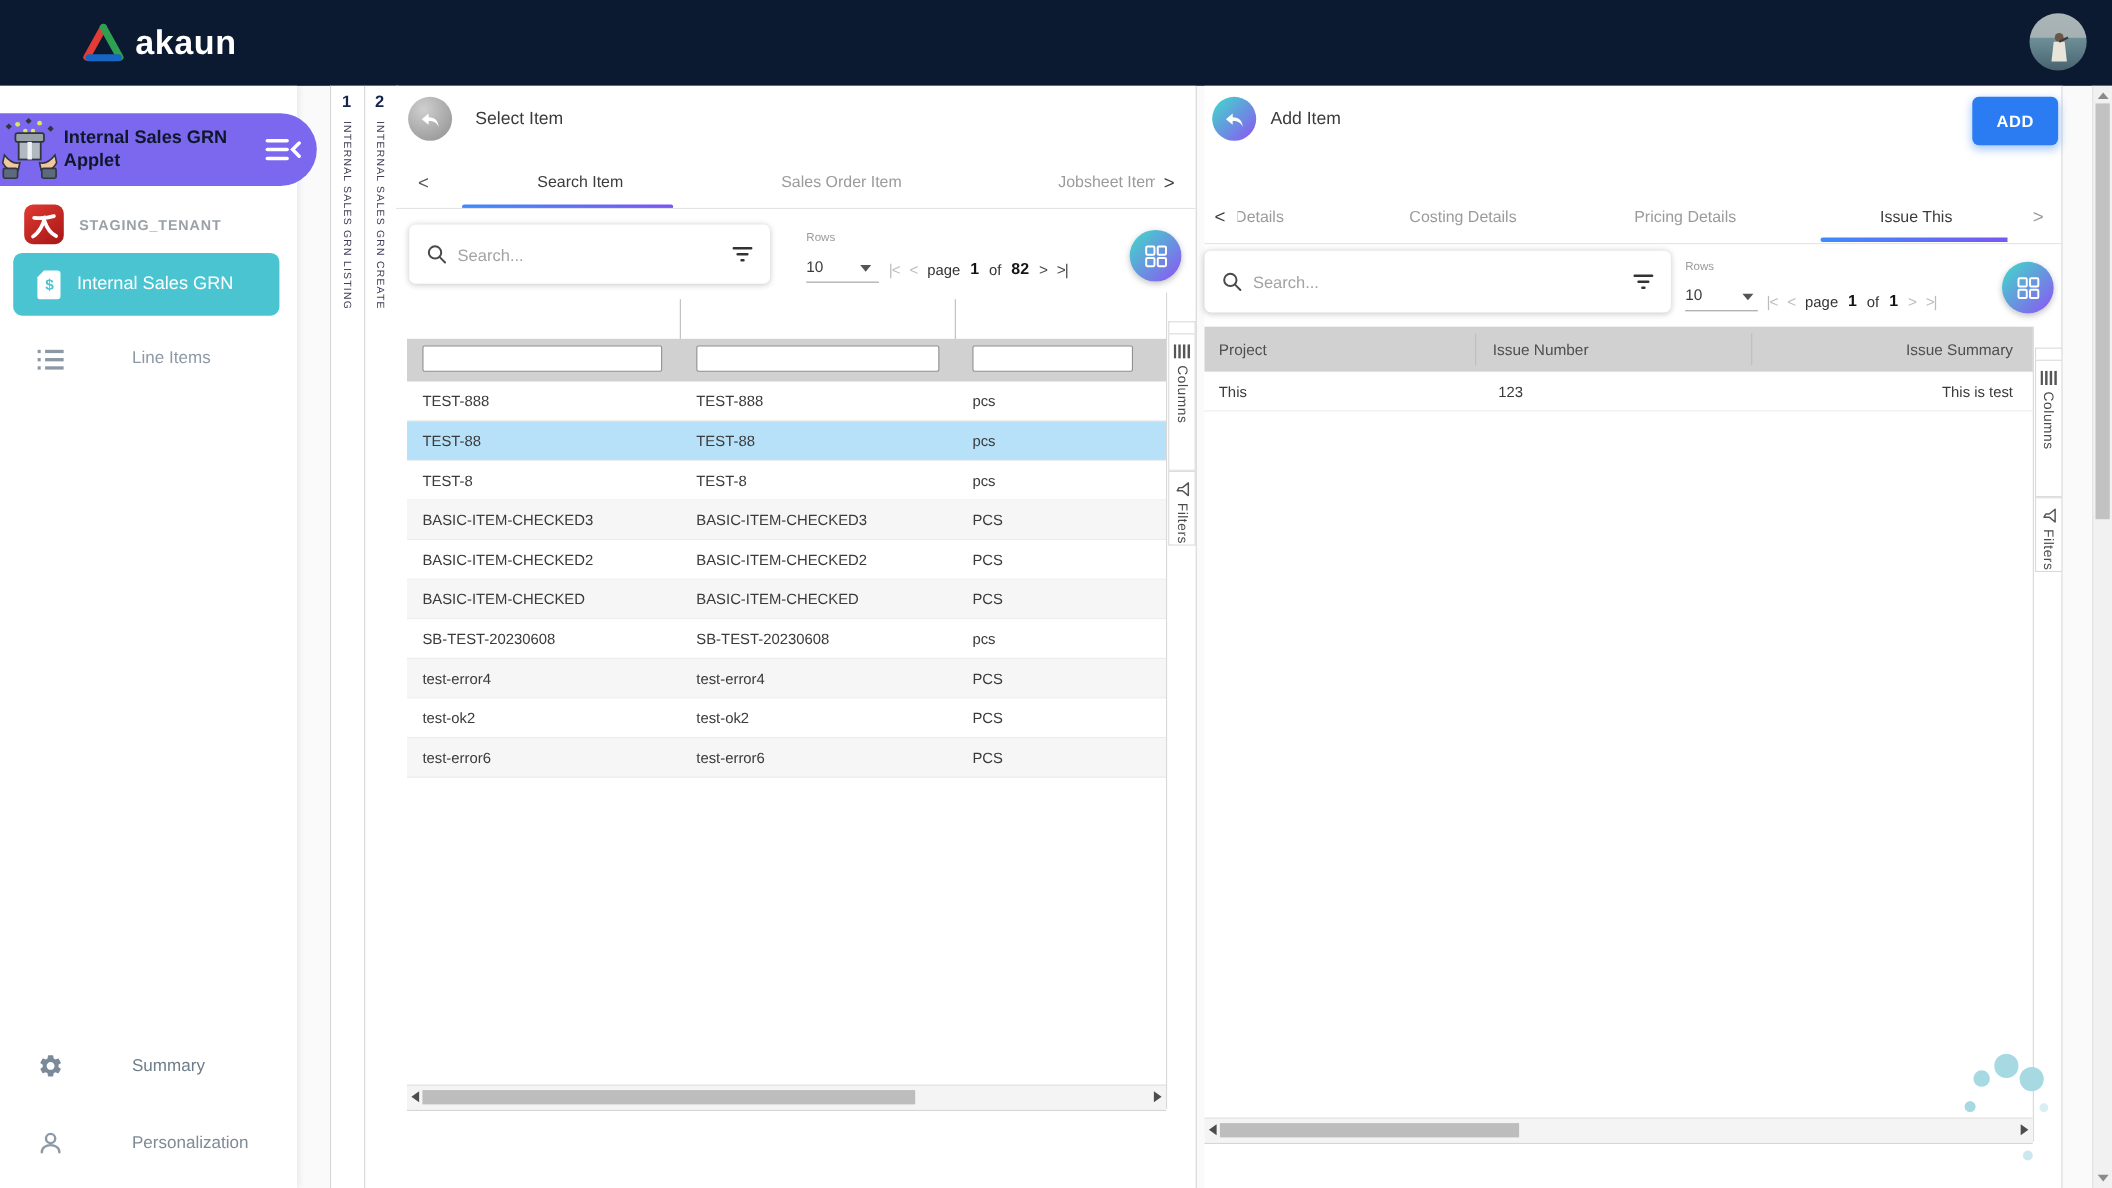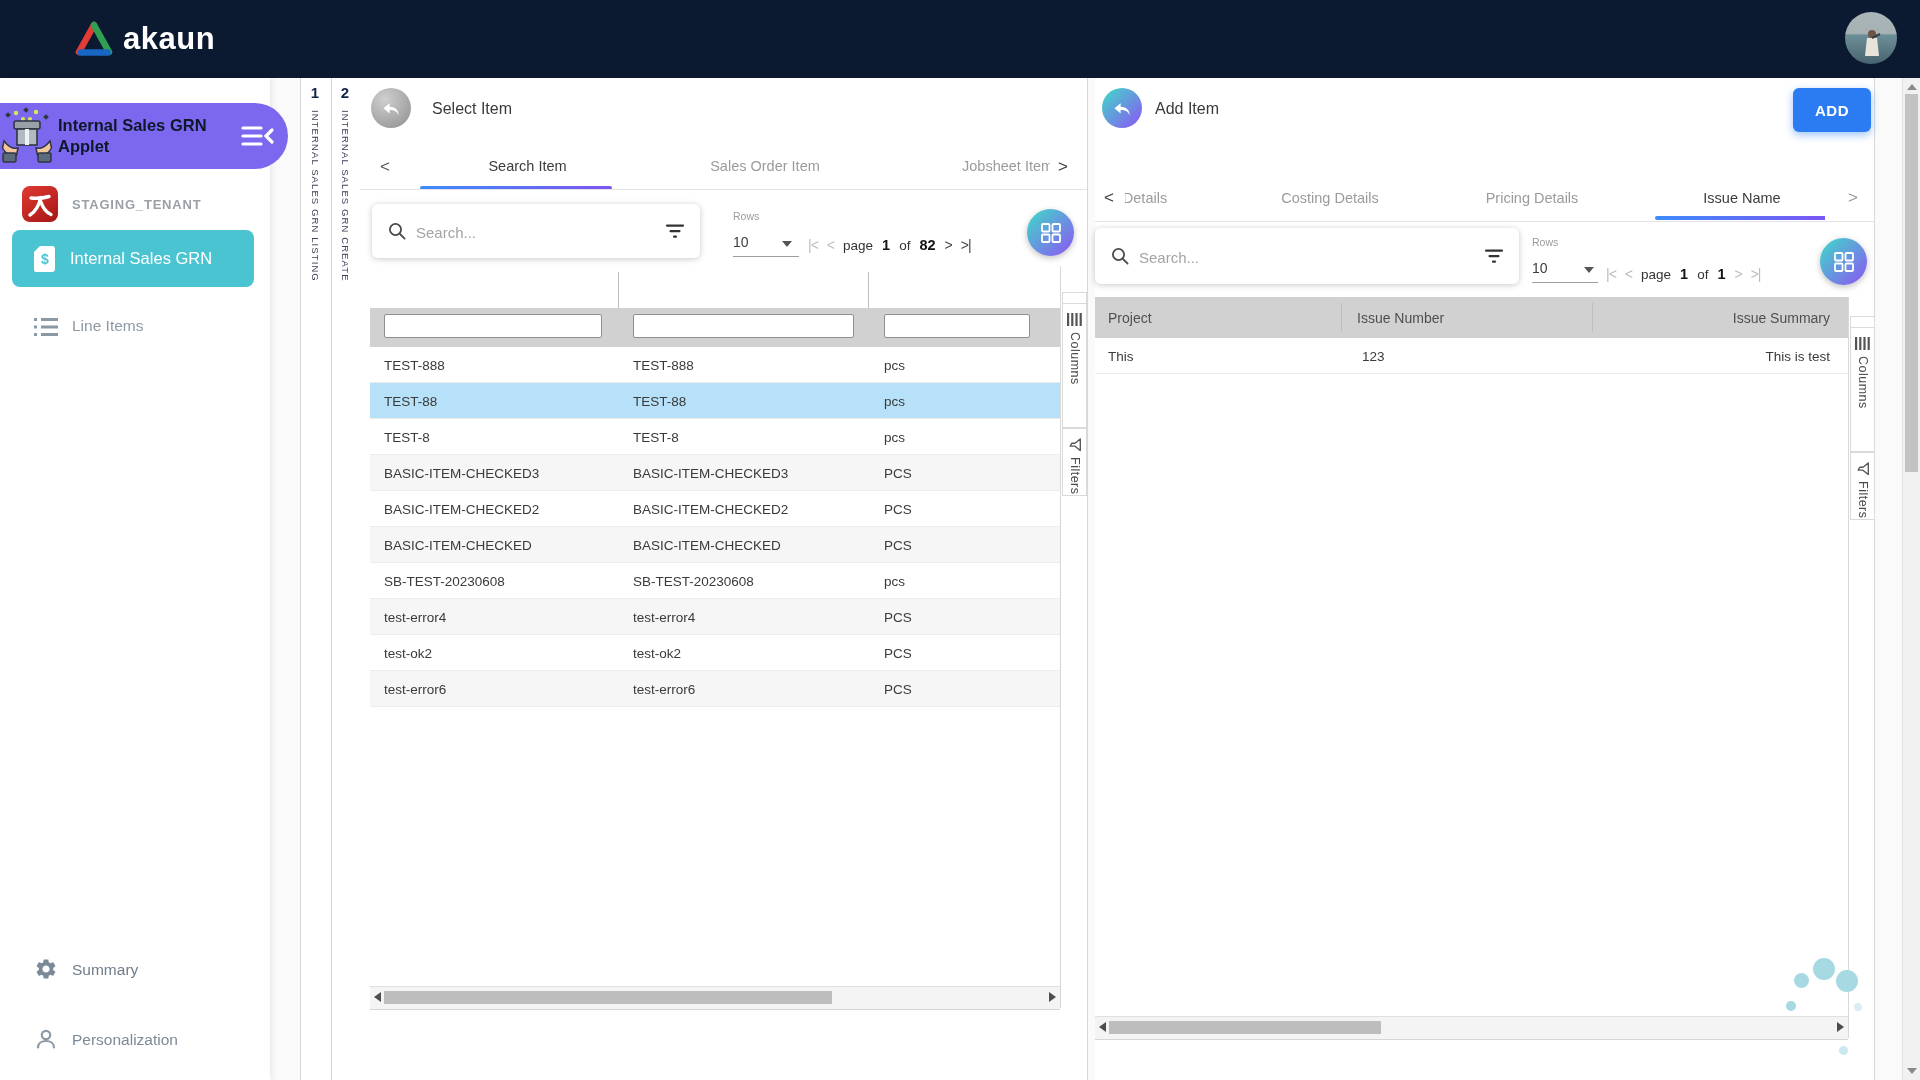--- a/index.html
+++ b/index.html
@@ -22,21 +22,21 @@
   .applet-title{width:176px;margin-left:4px;font-size:16.5px;line-height:21px;font-weight:700;color:#0f172a;
                 max-height:42px;overflow:hidden;white-space:normal;}
   .collapse-btn{position:absolute;right:12px;top:21px;width:36px;height:24px;cursor:pointer;}
   #tenant-icon{left:22px;top:186px;width:36px;height:36px;border-radius:8px;
                background:linear-gradient(145deg,#e03a32,#a51616);}
   #tenant-label{left:72px;top:197px;font-size:13px;color:#9aa0a6;letter-spacing:.8px;font-weight:600;}
   #module-btn{left:12px;top:230px;width:242px;height:57px;border-radius:8px;background:var(--module-teal,#4bc4d2);
               display:flex;align-items:center;cursor:pointer;}
   .doc-icon{margin-left:20px;}
   .module-label{margin-left:13px;font-size:16.5px;color:#fff;font-weight:500;}
-  .side-row-label{font-size:15.5px;color:#8d98a5;}
+  .side-row-label{font-size:15.5px;color:#8d98a5;margin-left:48px;}
   #line-items-label{left:72px;top:317px;}
   #settings-label{left:72px;top:961px;color:#6f7d8b;}
   #personalization-label{left:72px;top:1031px;color:#7e8a96;}
 
   
   #tabstrip{left:300px;top:78px;width:60px;height:1002px;background:#fff;
             border-left:1px solid #d7d7d7;border-right:1px solid #d7d7d7;}
   #tabstrip .divider{position:absolute;left:30px;top:0;width:1px;height:100%;background:#d7d7d7;}
   .vtab-num{position:absolute;width:30px;top:84px;text-align:center;font-size:15px;font-weight:700;color:#14254c;}
   .vtab-label{position:absolute;width:30px;top:110px;display:flex;justify-content:center;}
@@ -381,21 +381,21 @@
     </svg>
   </div>
   <div class="abs panel-title" style="left:1155px;top:100px;">Add Item</div>
   <button class="abs addbtn" style="left:1793px;top:88px;width:78px;height:44px;">ADD</button>
 
   <span class="abs tab-chevron" style="left:1104px;top:188px;color:#3c3c3c;">&lt;</span>
   <div class="tabs-clip" style="left:1125px;top:182px;width:700px;">
     <div class="tab" style="left:-12px;width:64px;">Details</div>
     <div class="tab" style="left:130px;width:150px;">Costing Details</div>
     <div class="tab" style="left:332px;width:150px;">Pricing Details</div>
-    <div class="tab active" style="left:542px;width:150px;">Issue Name</div>
+    <div class="tab active" style="left:542px;width:150px;">Issue This</div>
     <div class="tab-underline" style="left:530px;width:177px;top:34px;"></div>
   </div>
   <span class="abs tab-chevron" style="left:1848px;top:188px;color:#999;">&gt;</span>
   <div class="abs tabbar-border" style="left:1095px;top:221px;width:780px;"></div>
 
   <div class="abs searchbox" style="left:1095px;top:228px;width:424px;height:56px;">
     <svg class="mag-icon" width="20" height="20" viewBox="0 0 20 20">
       <circle cx="8.5" cy="8.5" r="5.6" fill="none" stroke="#4a4a4a" stroke-width="1.8"></circle>
       <line x1="13" y1="13" x2="17.6" y2="17.6" stroke="#4a4a4a" stroke-width="1.8" stroke-linecap="round"></line>
     </svg>

